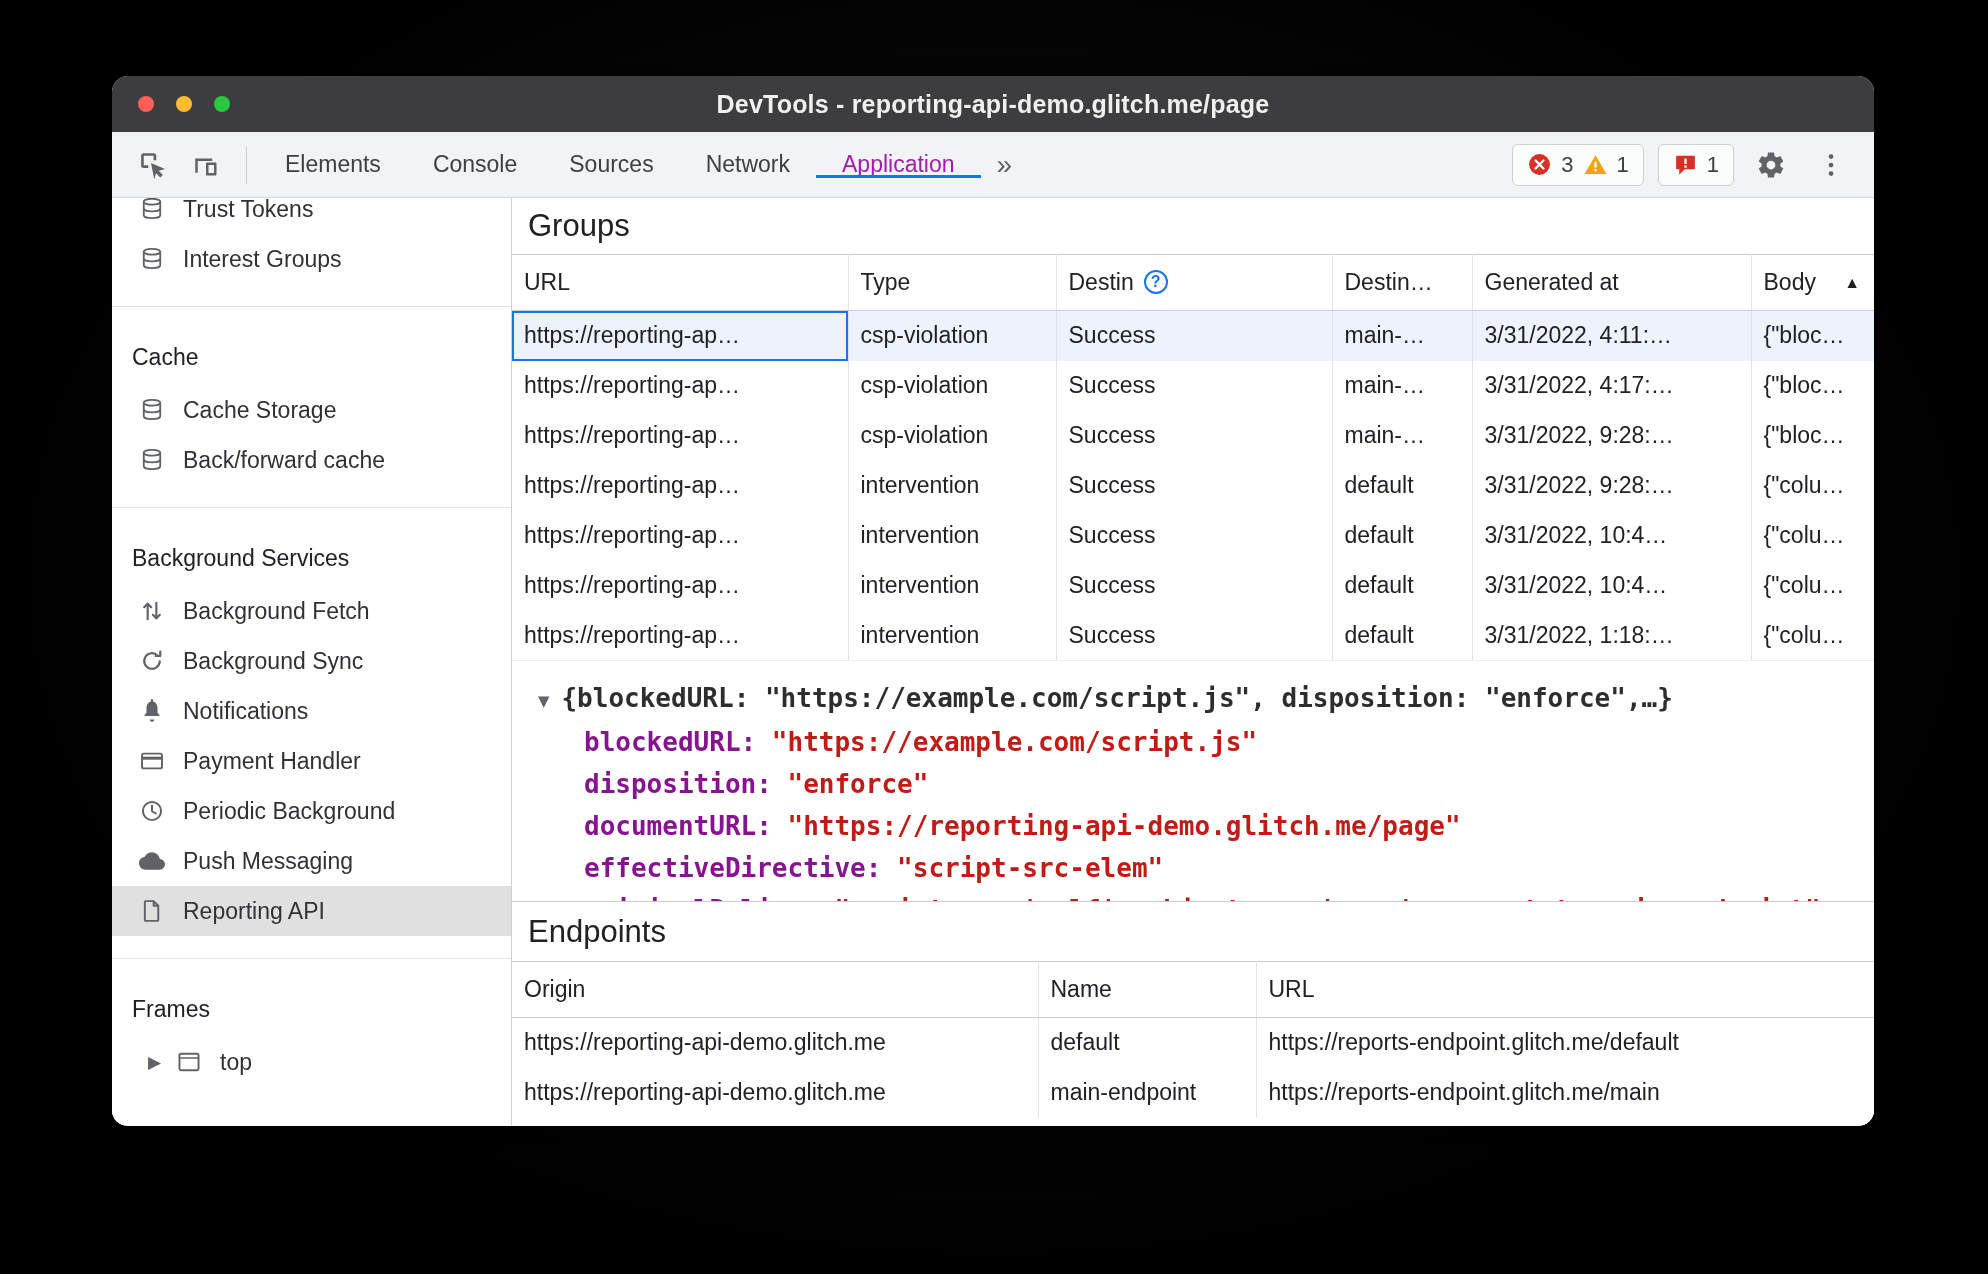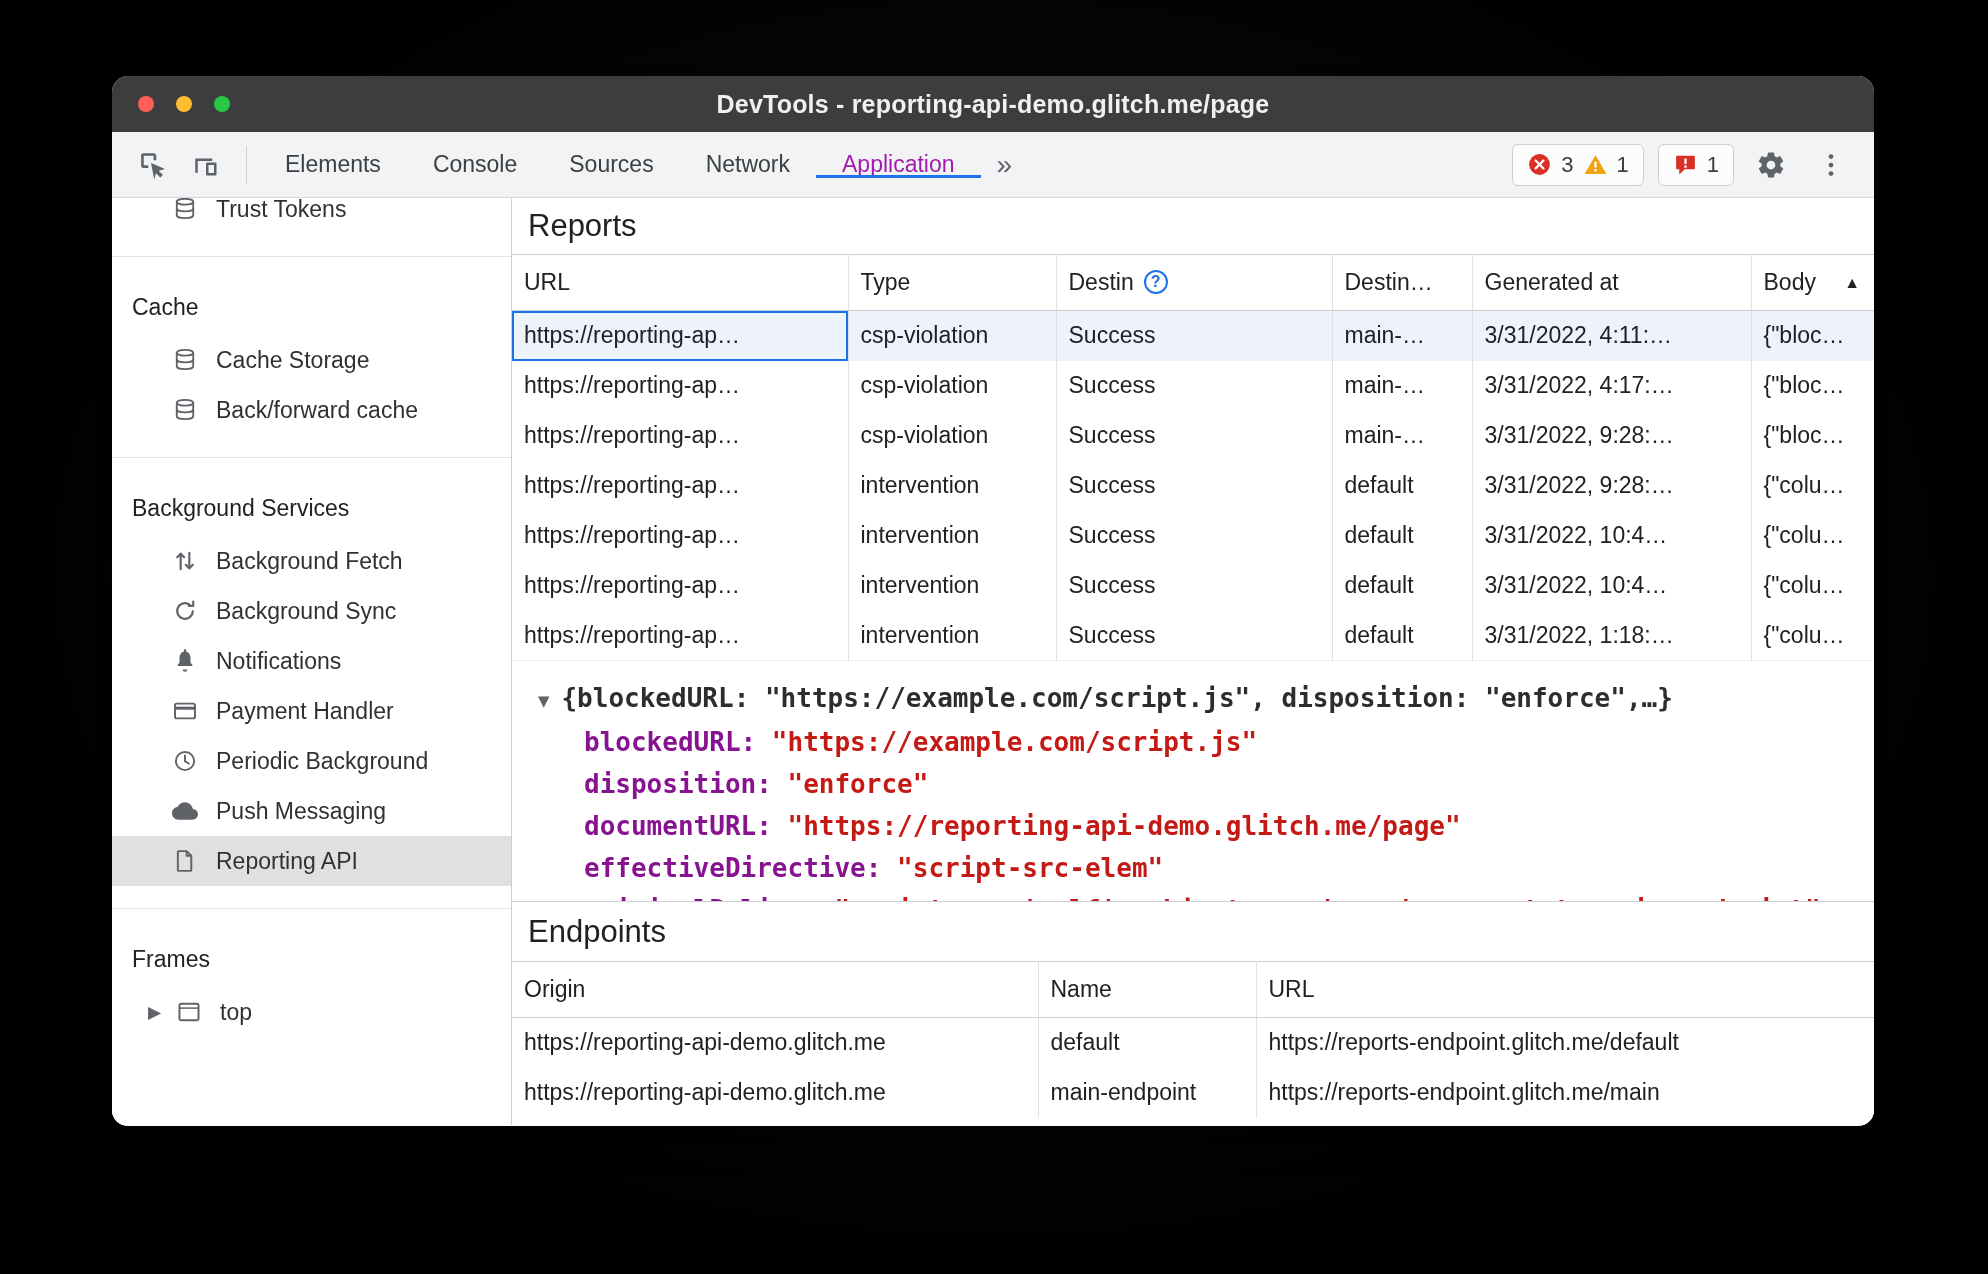--- a/index.html
+++ b/index.html
@@ -45,21 +45,21 @@
   .tb-right { margin-left:auto; display:flex; align-items:center; gap:14px; padding-right:20px; }
   .badge-group { display:flex; align-items:center; gap:9px; height:42px; padding:0 14px;
     border:1px solid #ccd0d4; border-radius:6px; background:#fbfcfc; font-size:22px; color:#3c4043; }
   .bicon { display:inline-flex; } .bicon svg { width:25px; height:25px; }
 
   
   .main { display:flex; height:927px; background:#fff; }
 
   .sidebar { width:400px; border-right:1px solid #ccd0d4; overflow:hidden; background:#fff; }
   .side-list { margin-top:-14px; }
-  .side-item { height:50px; display:flex; align-items:center; padding-left:60px; gap:18px;
+  .side-item { height:50px; display:flex; align-items:center; padding-left:27px; gap:18px;
     font-size:23px; color:#303134; white-space:nowrap; }
   .side-item.selected { background:var(--sidebar-selected-bg,#e0e0e0); }
   .side-item.has-expander { padding-left:36px; gap:8px; }
   .side-item.has-expander .icon { margin-right:10px; }
   .expander { width:20px; font-size:17px; color:#5f6368; }
   .icon { width:26px; height:26px; display:inline-flex; flex:none; }
   .icon svg { width:100%; height:100%; }
   .side-header { height:56px; display:flex; align-items:center; padding-left:20px;
     font-size:23px; color:#202124; }
   .side-divider { border-top:1px solid #e2e2e2; margin:22px 0; }
@@ -185,20 +185,30 @@
             <div class="side-item">
               <span class="icon">
                 <svg viewBox="0 0 24 24" fill="none" stroke="#5f6368" stroke-width="1.7">
                   <ellipse cx="12" cy="5.3" rx="7.6" ry="2.7"></ellipse>
                   <path d="M4.4 5.3v6.2c0 1.5 3.4 2.7 7.6 2.7s7.6-1.2 7.6-2.7V5.3"></path>
                   <path d="M4.4 11.5v6.2c0 1.5 3.4 2.7 7.6 2.7s7.6-1.2 7.6-2.7v-6.2"></path>
                 </svg>
               </span>
               <span class="side-label">Trust Tokens</span>
             </div>
+            <div class="side-item">
+              <span class="icon">
+                <svg viewBox="0 0 24 24" fill="none" stroke="#5f6368" stroke-width="1.7">
+                  <ellipse cx="12" cy="5.3" rx="7.6" ry="2.7"></ellipse>
+                  <path d="M4.4 5.3v6.2c0 1.5 3.4 2.7 7.6 2.7s7.6-1.2 7.6-2.7V5.3"></path>
+                  <path d="M4.4 11.5v6.2c0 1.5 3.4 2.7 7.6 2.7s7.6-1.2 7.6-2.7v-6.2"></path>
+                </svg>
+              </span>
+              <span class="side-label">Interest Groups</span>
+            </div>
             <div class="side-divider"></div>
             <div class="side-header">Cache</div>
             <div class="side-item">
               <span class="icon">
                 <svg viewBox="0 0 24 24" fill="none" stroke="#5f6368" stroke-width="1.7">
                   <ellipse cx="12" cy="5.3" rx="7.6" ry="2.7"></ellipse>
                   <path d="M4.4 5.3v6.2c0 1.5 3.4 2.7 7.6 2.7s7.6-1.2 7.6-2.7V5.3"></path>
                   <path d="M4.4 11.5v6.2c0 1.5 3.4 2.7 7.6 2.7s7.6-1.2 7.6-2.7v-6.2"></path>
                 </svg>
               </span>
@@ -288,21 +298,21 @@
                   <rect x="3.2" y="4.4" width="17.6" height="15.2" rx="1.4"></rect>
                   <path d="M3.2 8.4h17.6" stroke-width="1.4"></path>
                 </svg>
               </span>
               <span class="side-label">top</span>
             </div>
           </div>
       </div>
 
       <div class="content">
-        <div class="section-heading">Reports</div>
+        <div class="section-heading">Groups</div>
 
         <table class="grid reports-grid">
           <colgroup>
             <col style="width:336px">
               <col style="width:208px">
               <col style="width:276px">
             <col style="width:140px">
               <col style="width:279px">
               <col>
           </colgroup>

